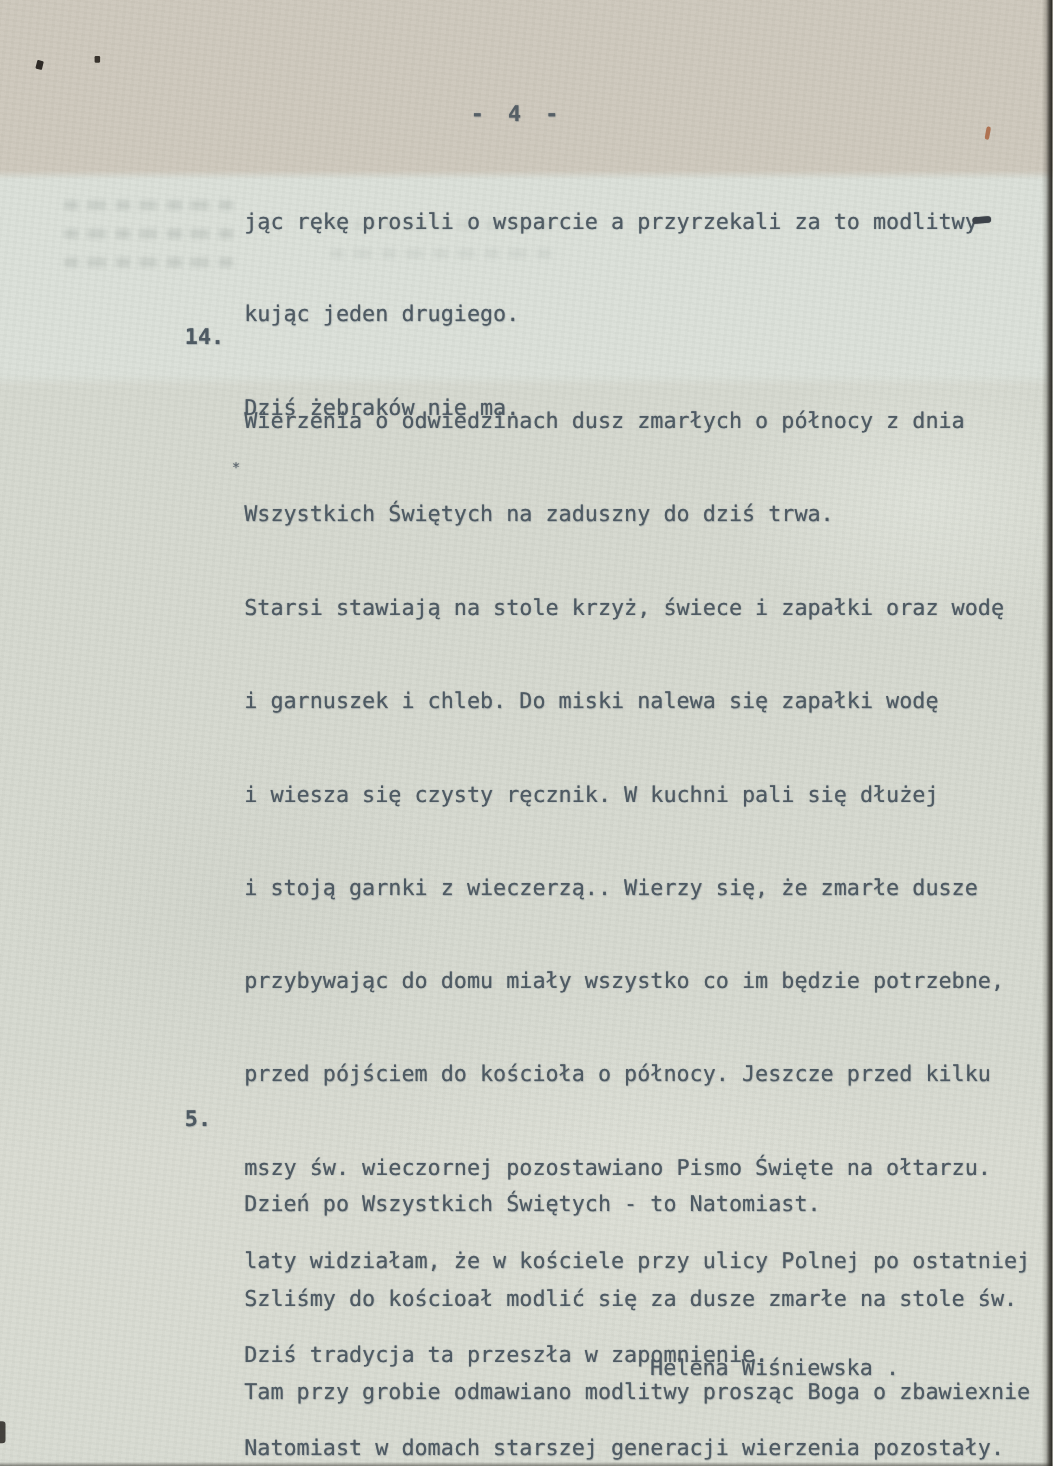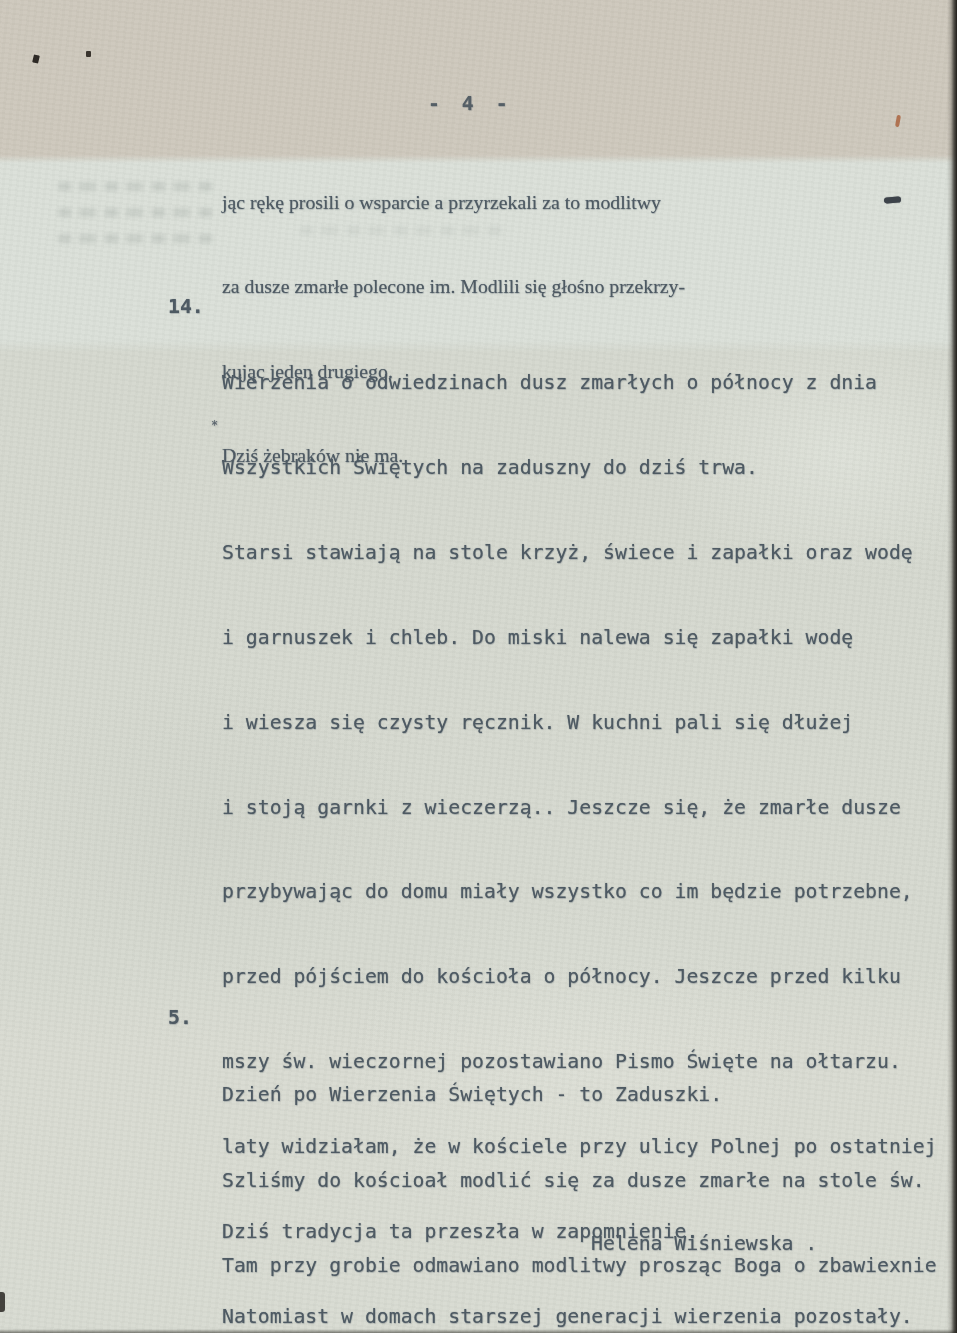--- a/index.html
+++ b/index.html
@@ -49,21 +49,21 @@
   }
   .txt{
     font-size:19.8px;
     letter-spacing:0px;
     white-space:pre;
     text-shadow:0 0 1px rgba(72,84,94,0.55), 0.5px 0.5px 0.8px rgba(72,84,94,0.25);
   }
   .block{position:absolute;left:222px;}
   .block .line{display:block;}
   #intro{top:137px;}
-  #intro .line{line-height:38.4px;font-family:Liberation Serif, serif;}
+  #intro .line{line-height:38.4px;}
   #item14{top:295px;}
   #item14 .line{line-height:38.9px;}
   #item15{top:1006px;}
   #item15 .line{line-height:39.5px;}
   .item-number{
     position:absolute;left:-54px;top:0;font-weight:bold;
   }
   #page-number{
     position:absolute;left:428px;top:92px;
     letter-spacing:5px;font-weight:bold;color:#555f66;
@@ -86,50 +86,49 @@
 </style>
 </head>
 <body>
 
 <div class="page">
 
   <div id="page-number" class="txt">- 4 -</div>
 
   <div id="intro" class="block txt">
     <span class="line">jąc rękę prosili o wsparcie a przyrzekali za to modlitwy</span>
-    <span class="line">za dusze zmarłe polecone im. Modlili się głośno przekrzy-</span>
     <span class="line">kując jeden drugiego.</span>
     <span class="line">Dziś żebraków nie ma.</span>
   </div>
 
   <div id="item14" class="block txt">
     <span class="item-number">14.</span>
     <span class="line">Wierzenia o odwiedzinach dusz zmarłych o północy z dnia</span>
     <span class="line">Wszystkich Świętych na zaduszny do dziś trwa.</span>
     <span class="line">Starsi stawiają na stole krzyż, świece i zapałki oraz wodę</span>
     <span class="line">i garnuszek i chleb. Do miski nalewa się zapałki wodę</span>
     <span class="line">i wiesza się czysty ręcznik. W kuchni pali się dłużej</span>
-    <span class="line">i stoją garnki z wieczerzą.. Jeszcze się, że zmarłe dusze</span>
+    <span class="line">i stoją garnki z wieczerzą.. Wierzy się, że zmarłe dusze</span>
     <span class="line">przybywając do domu miały wszystko co im będzie potrzebne,</span>
     <span class="line">przed pójściem do kościoła o północy. Jeszcze przed kilku</span>
     <span class="line">mszy św. wieczornej pozostawiano Pismo Święte na ołtarzu.</span>
     <span class="line">laty widziałam, że w kościele przy ulicy Polnej po ostatniej</span>
     <span class="line">Dziś tradycja ta przeszła w zapomnienie.</span>
     <span class="line">Natomiast w domach starszej generacji wierzenia pozostały.</span>
     
     
     
     
     
     
   </div>
 
   <div id="item15" class="block txt">
     <span class="item-number">5.</span>
-    <span class="line">Dzień po Wierzenia Świętych - to Zaduszki.</span>
+    <span class="line">Dzień po Wszystkich Świętych - to Natomiast.</span>
     <span class="line">Szliśmy do kościoał modlić się za dusze zmarłe na stole św.</span>
     <span class="line">Tam przy grobie odmawiano modlitwy prosząc Boga o zbawiexnie</span>
     
     
   </div>
 
   <div id="signature" class="txt">Helena Wiśniewska .</div>
 
   <span class="dot-a"></span>
   <span class="dot-b"></span>

